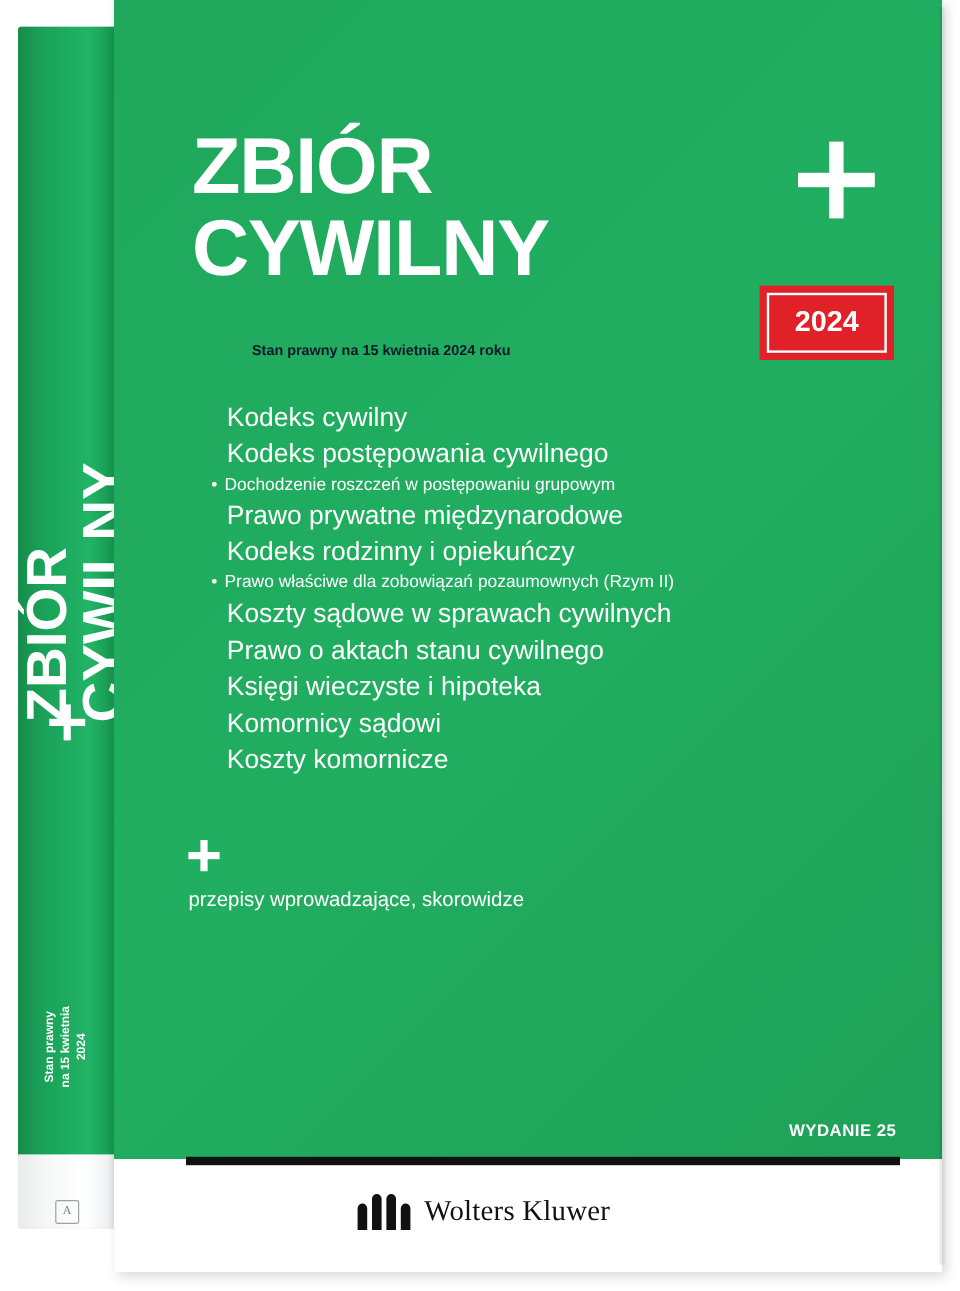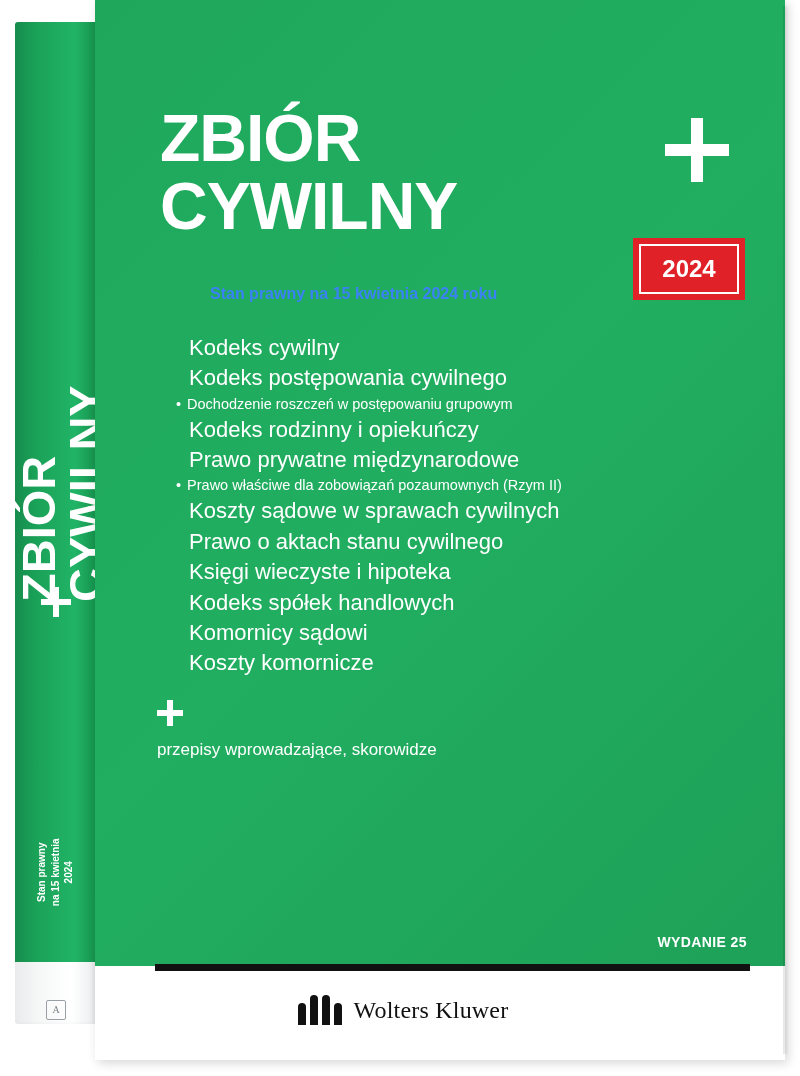--- a/index.html
+++ b/index.html
@@ -140,22 +140,22 @@
     font-weight: bold;
     line-height: 1.03;
     letter-spacing: -1px;
   }
   .title-main span { display: block; }
 
   .subtitle {
     position: absolute;
     left: 115px;
     top: 285px;
-    color: #3b82f6;
-    font-size: 16px;
+    color: #0f172a;
+    font-size: 12px;
     font-weight: bold;
   }
 
   .big-plus {
     position: absolute;
     left: 570px;
     top: 118px;
     width: 64px;
     height: 64px;
   }
@@ -341,27 +341,26 @@
     <div class="big-plus"></div>
 
     <div class="year-box">
       <div class="year-box-inner">2024</div>
     </div>
 
     <div class="content-list">
       <div class="ci-main">Kodeks cywilny</div>
       <div class="ci-main">Kodeks postępowania cywilnego</div>
       <div class="ci-sub"><span class="dot">•</span><span>Dochodzenie roszczeń w postępowaniu grupowym</span></div>
+      <div class="ci-main">Prawo prywatne międzynarodowe</div>
       <div class="ci-main">Kodeks rodzinny i opiekuńczy</div>
-      <div class="ci-main">Prawo prywatne międzynarodowe</div>
       <div class="ci-sub"><span class="dot">•</span><span>Prawo właściwe dla zobowiązań pozaumownych (Rzym II)</span></div>
       <div class="ci-main">Koszty sądowe w sprawach cywilnych</div>
       <div class="ci-main">Prawo o aktach stanu cywilnego</div>
       <div class="ci-main">Księgi wieczyste i hipoteka</div>
-      <div class="ci-main">Kodeks spółek handlowych</div>
       <div class="ci-main">Komornicy sądowi</div>
       <div class="ci-main">Koszty komornicze</div>
     </div>
 
     <div class="plus-small"></div>
     <div class="footnote">przepisy wprowadzające, skorowidze</div>
 
     <div class="edition">WYDANIE 25</div>
 
     <div class="black-bar"></div>

